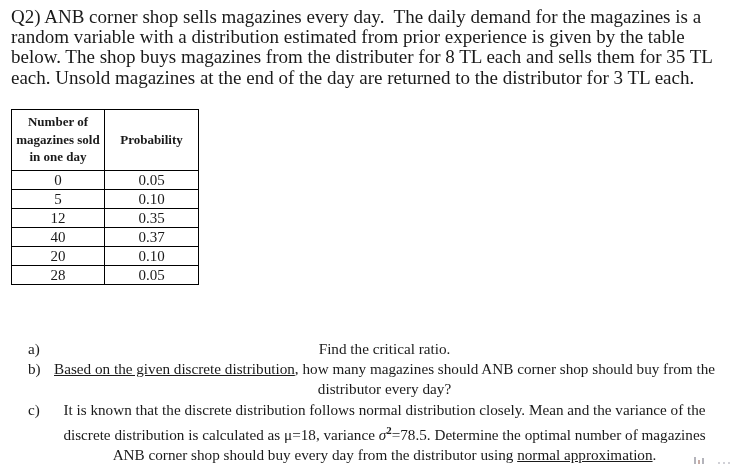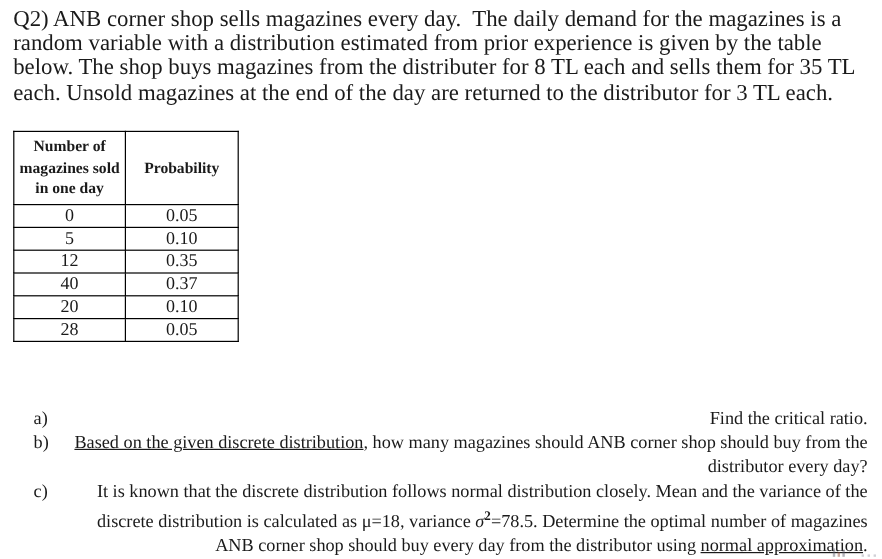--- a/index.html
+++ b/index.html
@@ -78,21 +78,21 @@
   }
   .qmarker {
     position: absolute;
     left: 17px;
     top: 0;
     width: 30px;
     text-align: left;
   }
   .qtext {
     display: block;
-    text-align: right;
+    text-align: center;
   }
   u.ul { }
   .math-it { font-style: italic; }
   .sup { font-size: 0.72em; vertical-align: super; font-weight: bold; }
   .mu { font-style: normal; }
 
   
   .artifact {
     position: absolute;
     right: 3px;

